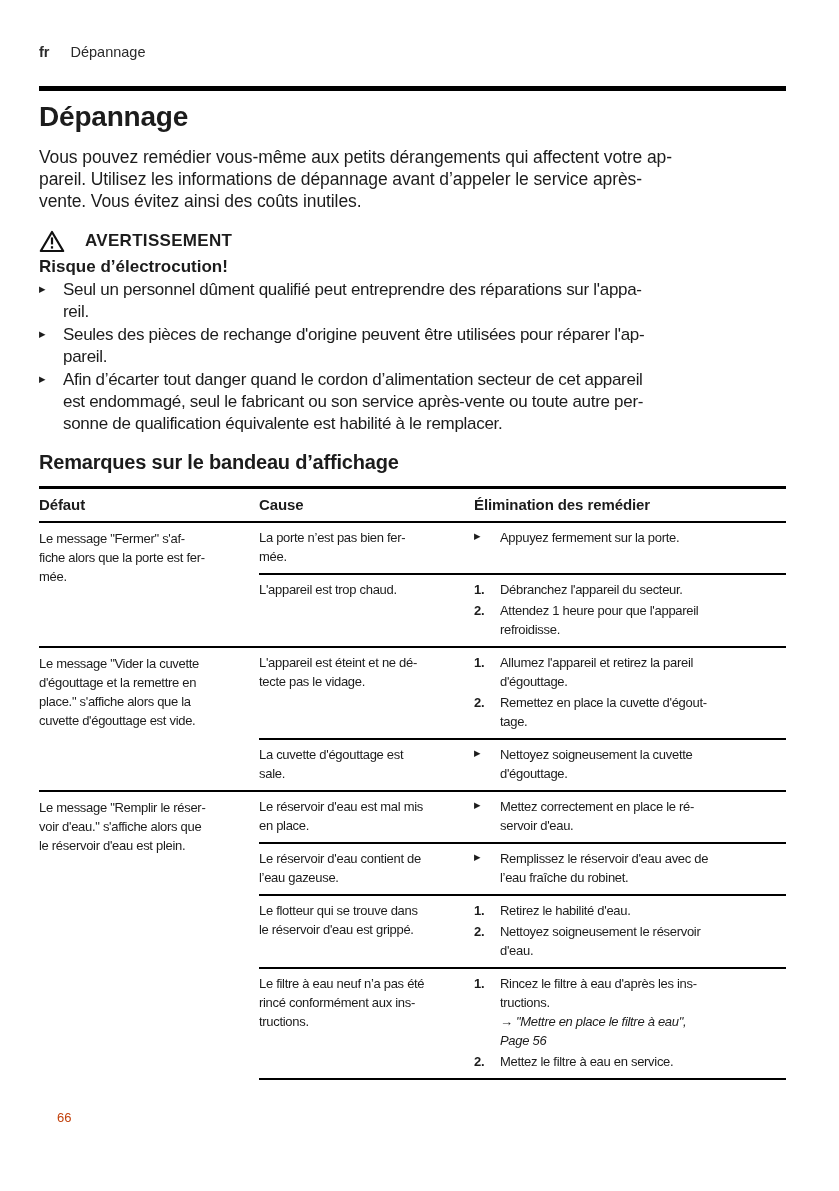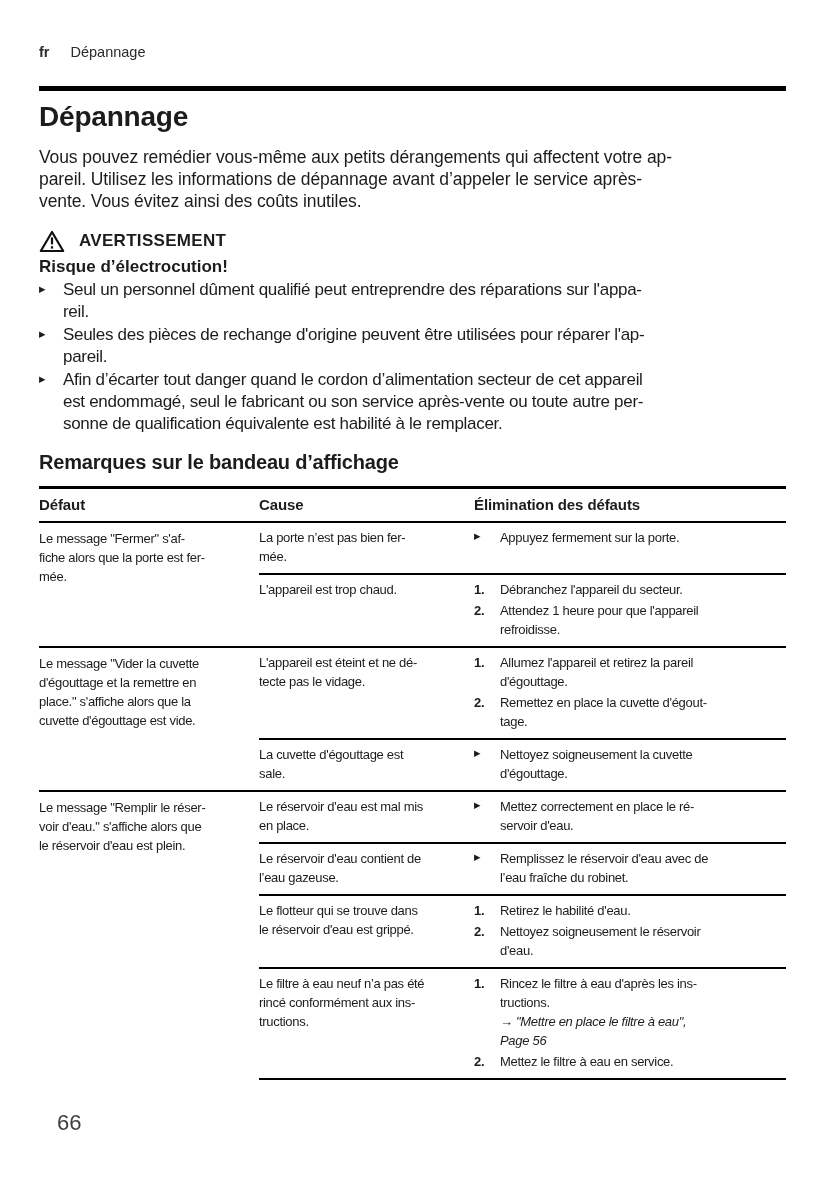--- a/index.html
+++ b/index.html
@@ -47,21 +47,21 @@
     line-height: 22px;
     letter-spacing: -0.1px;
     white-space: pre-line;
   }
 
   
   .warning { margin-top: 17px; }
   .warn-head { display: flex; align-items: center; height: 24px; }
   .warn-icon { display: inline-flex; width: 26px; }
   .warn-label {
-    margin-left: 14px;
+    margin-left: 20px;
     font-size: 17px;
     font-weight: bold;
     letter-spacing: 0.3px;
   }
   .warn-risk {
     margin-top: 3px;
     font-size: 17px;
     line-height: 22px;
     font-weight: bold;
   }
@@ -138,22 +138,22 @@
   .action-text { white-space: pre-line; }
   .ref {
     font-style: italic;
     white-space: pre-line;
   }
 
   .pagenum {
     position: absolute;
     left: 57px;
     top: 1110px;
-    font-size: 22px;
-    color: #404040;
+    font-size: 13px;
+    color: #c2410c;
   }
 </style>
 </head>
 <body>
 
 <div class="page">
 
   <header class="meta">
     <span class="lang">fr</span><span class="running">Dépannage</span>
   </header>
@@ -197,21 +197,21 @@
         </li>
       </ul>
   </section>
 
   <h2>Remarques sur le bandeau d’affichage</h2>
 
   <div class="ttable">
     <div class="thead">
       <div class="th">Défaut</div>
       <div class="th">Cause</div>
-      <div class="th">Élimination des défauts</div>
+      <div class="th">Élimination des remédier</div>
     </div>
     <div class="tbody">
         <div class="row-group">
           <div class="cell-defect">Le message "Fermer" s'af-
 fiche alors que la porte est fer-
 mée.</div>
           <div class="subrows">
             <div class="subrow">
               <div class="cell-cause">La porte n’est pas bien fer-
 mée.</div>

